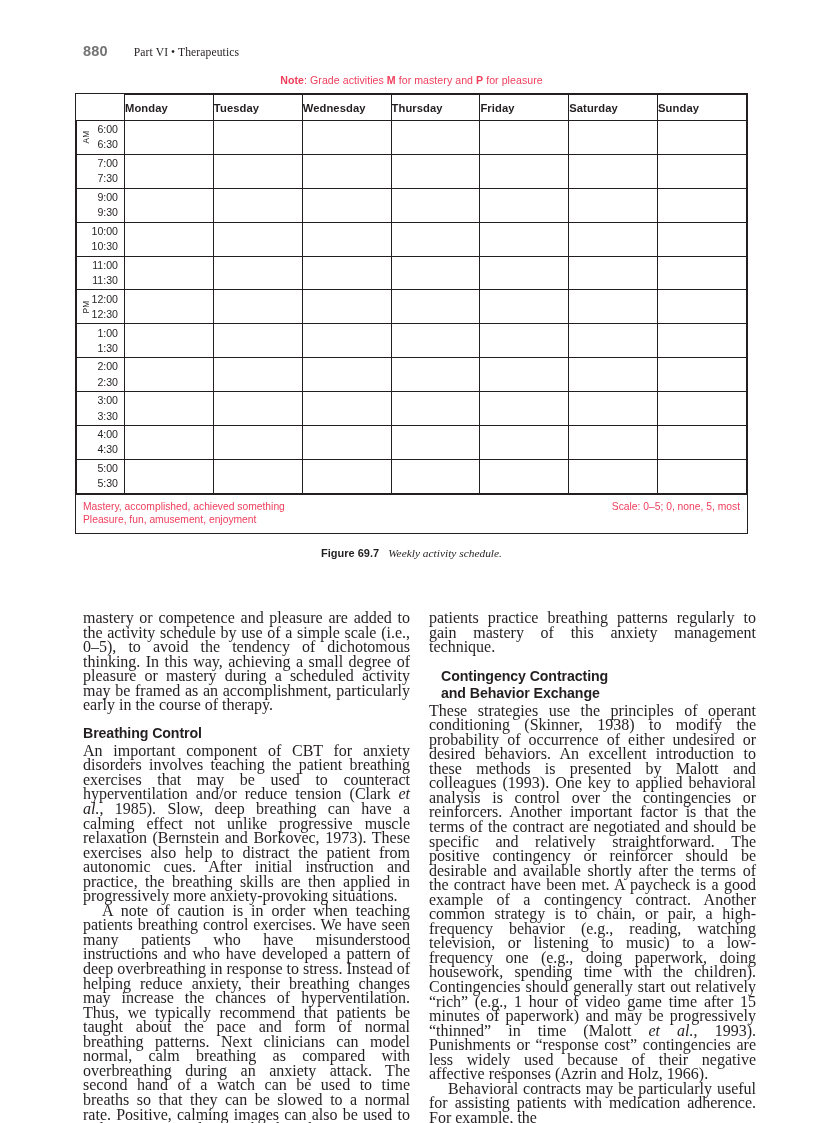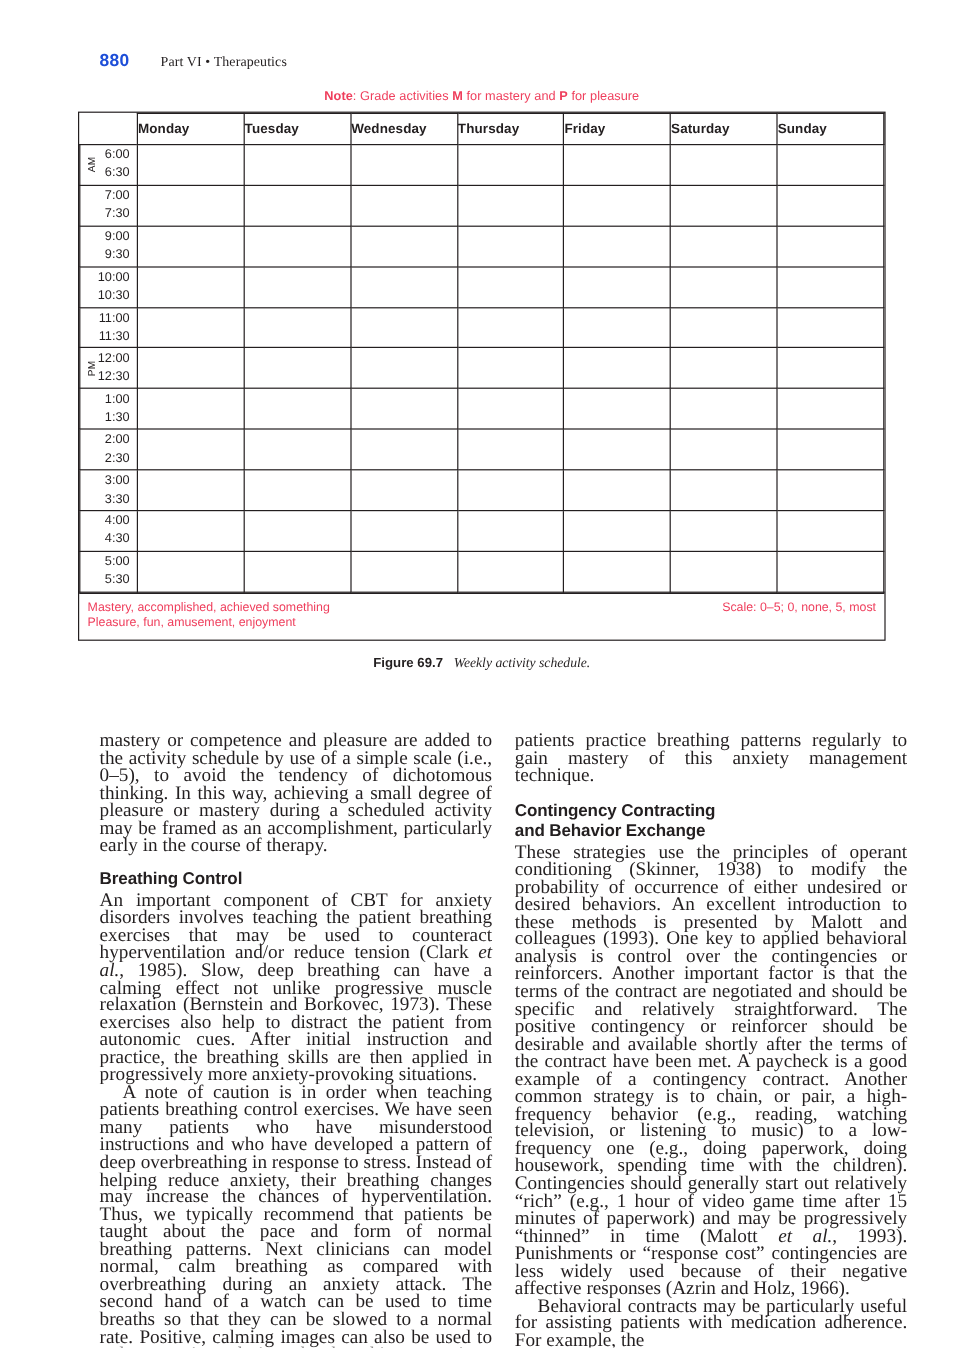--- a/index.html
+++ b/index.html
@@ -22,34 +22,34 @@
     left: 83px;
     top: 43px;
     display: flex;
     align-items: baseline;
     font-family: "Liberation Sans", sans-serif;
   }
   .folio {
     font-size: 14.5px;
     font-weight: bold;
     letter-spacing: .2px;
-    color: #1d4ed8;
+    color: #737373;
   }
   .head-text {
     margin-left: 26px;
     font-family: "Liberation Serif", serif;
     font-size: 11.6px;
     color: #231f20;
     letter-spacing: .1px;
   }
 
   
   .figure-block {
     position: absolute;
-    left: 65px;
+    left: 75px;
     top: 74px;
     width: 673px;
   }
   .fig-note {
     text-align: center;
     font-family: "Liberation Sans", sans-serif;
     font-size: 10.6px;
     color: #ef3e5c;
     padding-bottom: 7px;
     letter-spacing: .05px;
@@ -176,21 +176,21 @@
   h2.sec {
     margin: 12px 0 2px 0;
     font-family: "Liberation Sans", sans-serif;
     font-size: 14.2px;
     font-weight: bold;
     line-height: 17px;
     color: #231f20;
     letter-spacing: -.1px;
   }
   h2.sec.first-right { margin-top: 13px; }
-  h2.sec span { display: block; }
+  h2.sec span { display: block; margin-left: 12px; }
 </style>
 </head>
 <body>
 
 <div class="running-head">
   <span class="folio">880</span>
   <span class="head-text">Part VI • Therapeutics</span>
 </div>
 
 <div class="figure-block">

